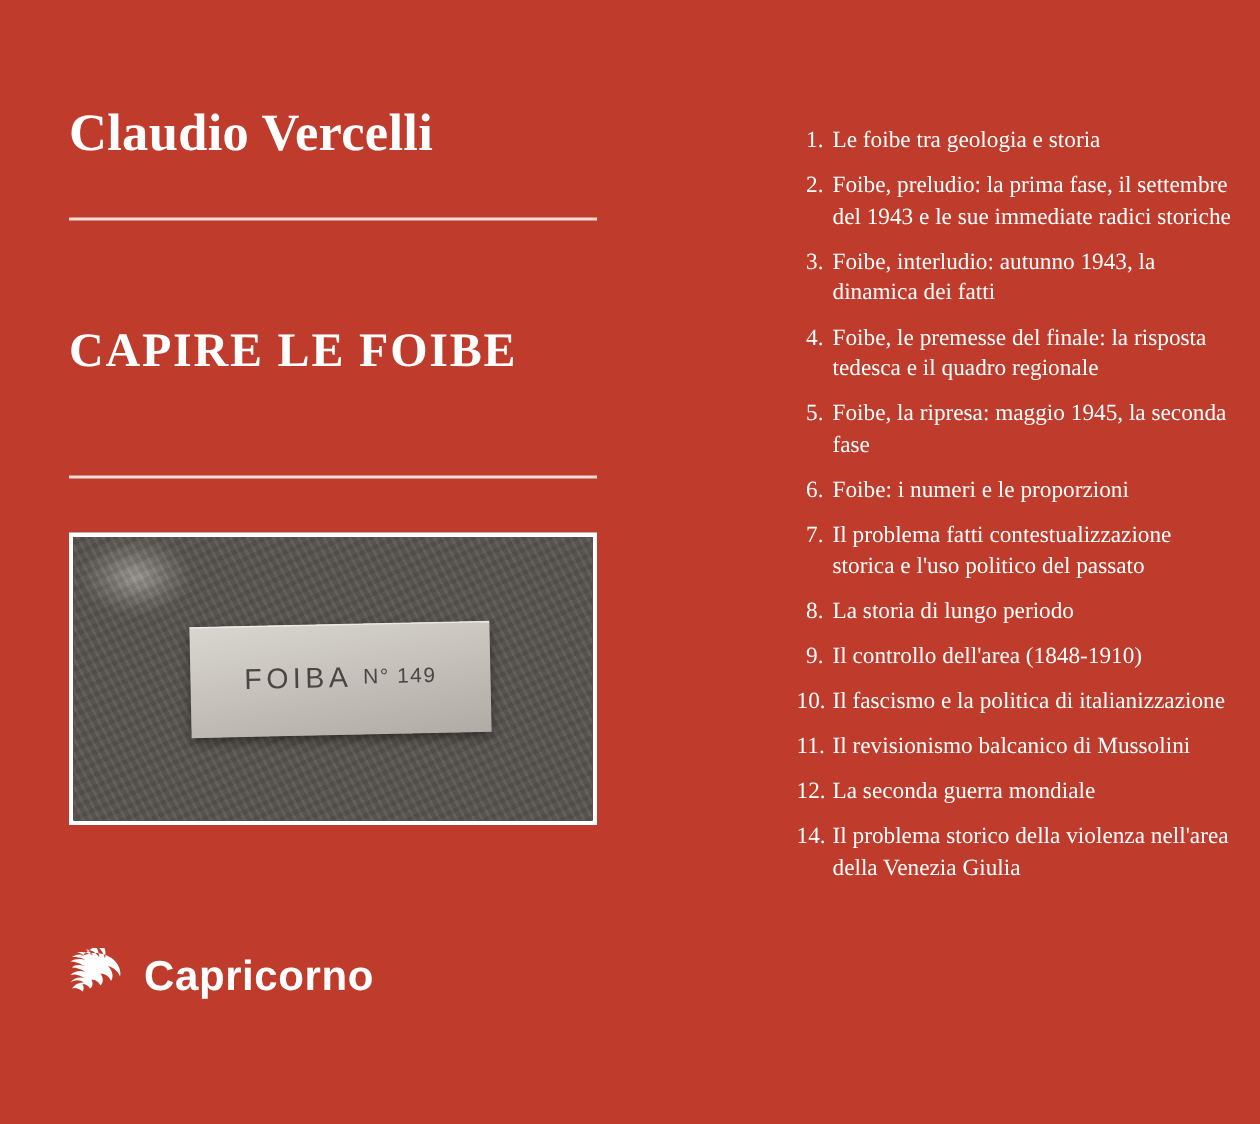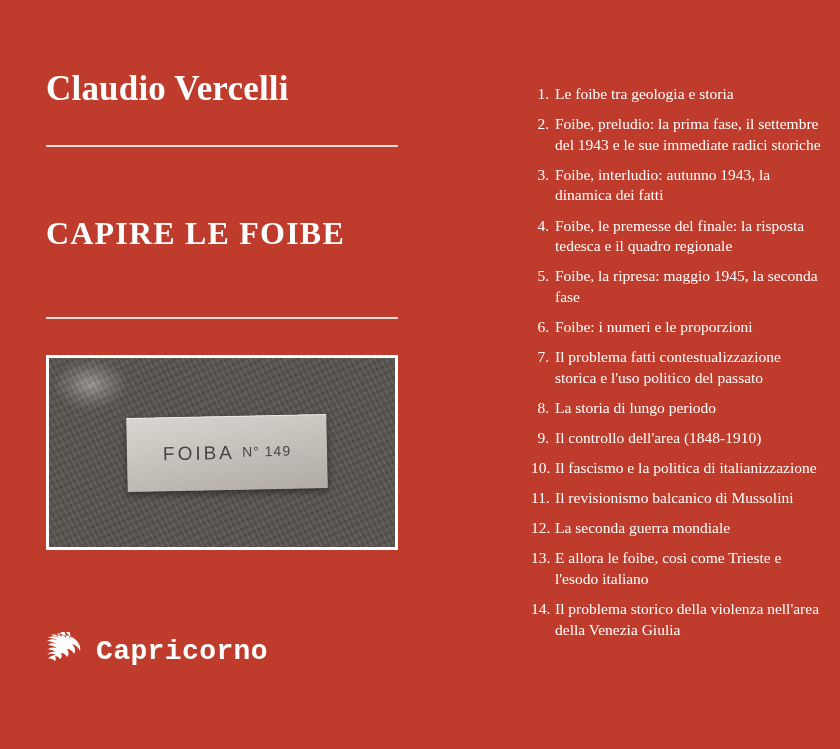--- a/index.html
+++ b/index.html
@@ -131,21 +131,21 @@
     align-items: center;
     gap: 10px;
   }
   .publisher-mark {
     width: 40px;
     height: 38px;
     position: relative;
     flex: 0 0 auto;
   }
   .publisher-name {
-    font-family: Liberation Mono, monospace;
+    font-family: Liberation Sans, sans-serif;
     font-weight: bold;
     font-size: 28px;
     letter-spacing: 0.4px;
     color: #ffffff;
   }
 
   
   .right-col {
     position: absolute;
     left: 531px;
@@ -258,23 +258,19 @@
         </li>
       <li>
           <span class="toc-num">11.</span>
           <span class="toc-text">Il revisionismo balcanico di Mussolini</span>
         </li>
       <li>
           <span class="toc-num">12.</span>
           <span class="toc-text">La seconda guerra mondiale</span>
         </li>
       <li>
-          <span class="toc-num">13.</span>
-          <span class="toc-text">E allora le foibe, così come Trieste e l'esodo italiano</span>
-        </li>
-      <li>
           <span class="toc-num">14.</span>
           <span class="toc-text">Il problema storico della violenza nell'area della Venezia Giulia</span>
         </li>
     </ol>
   </div>
 
 </div>
 
 </body></html>

